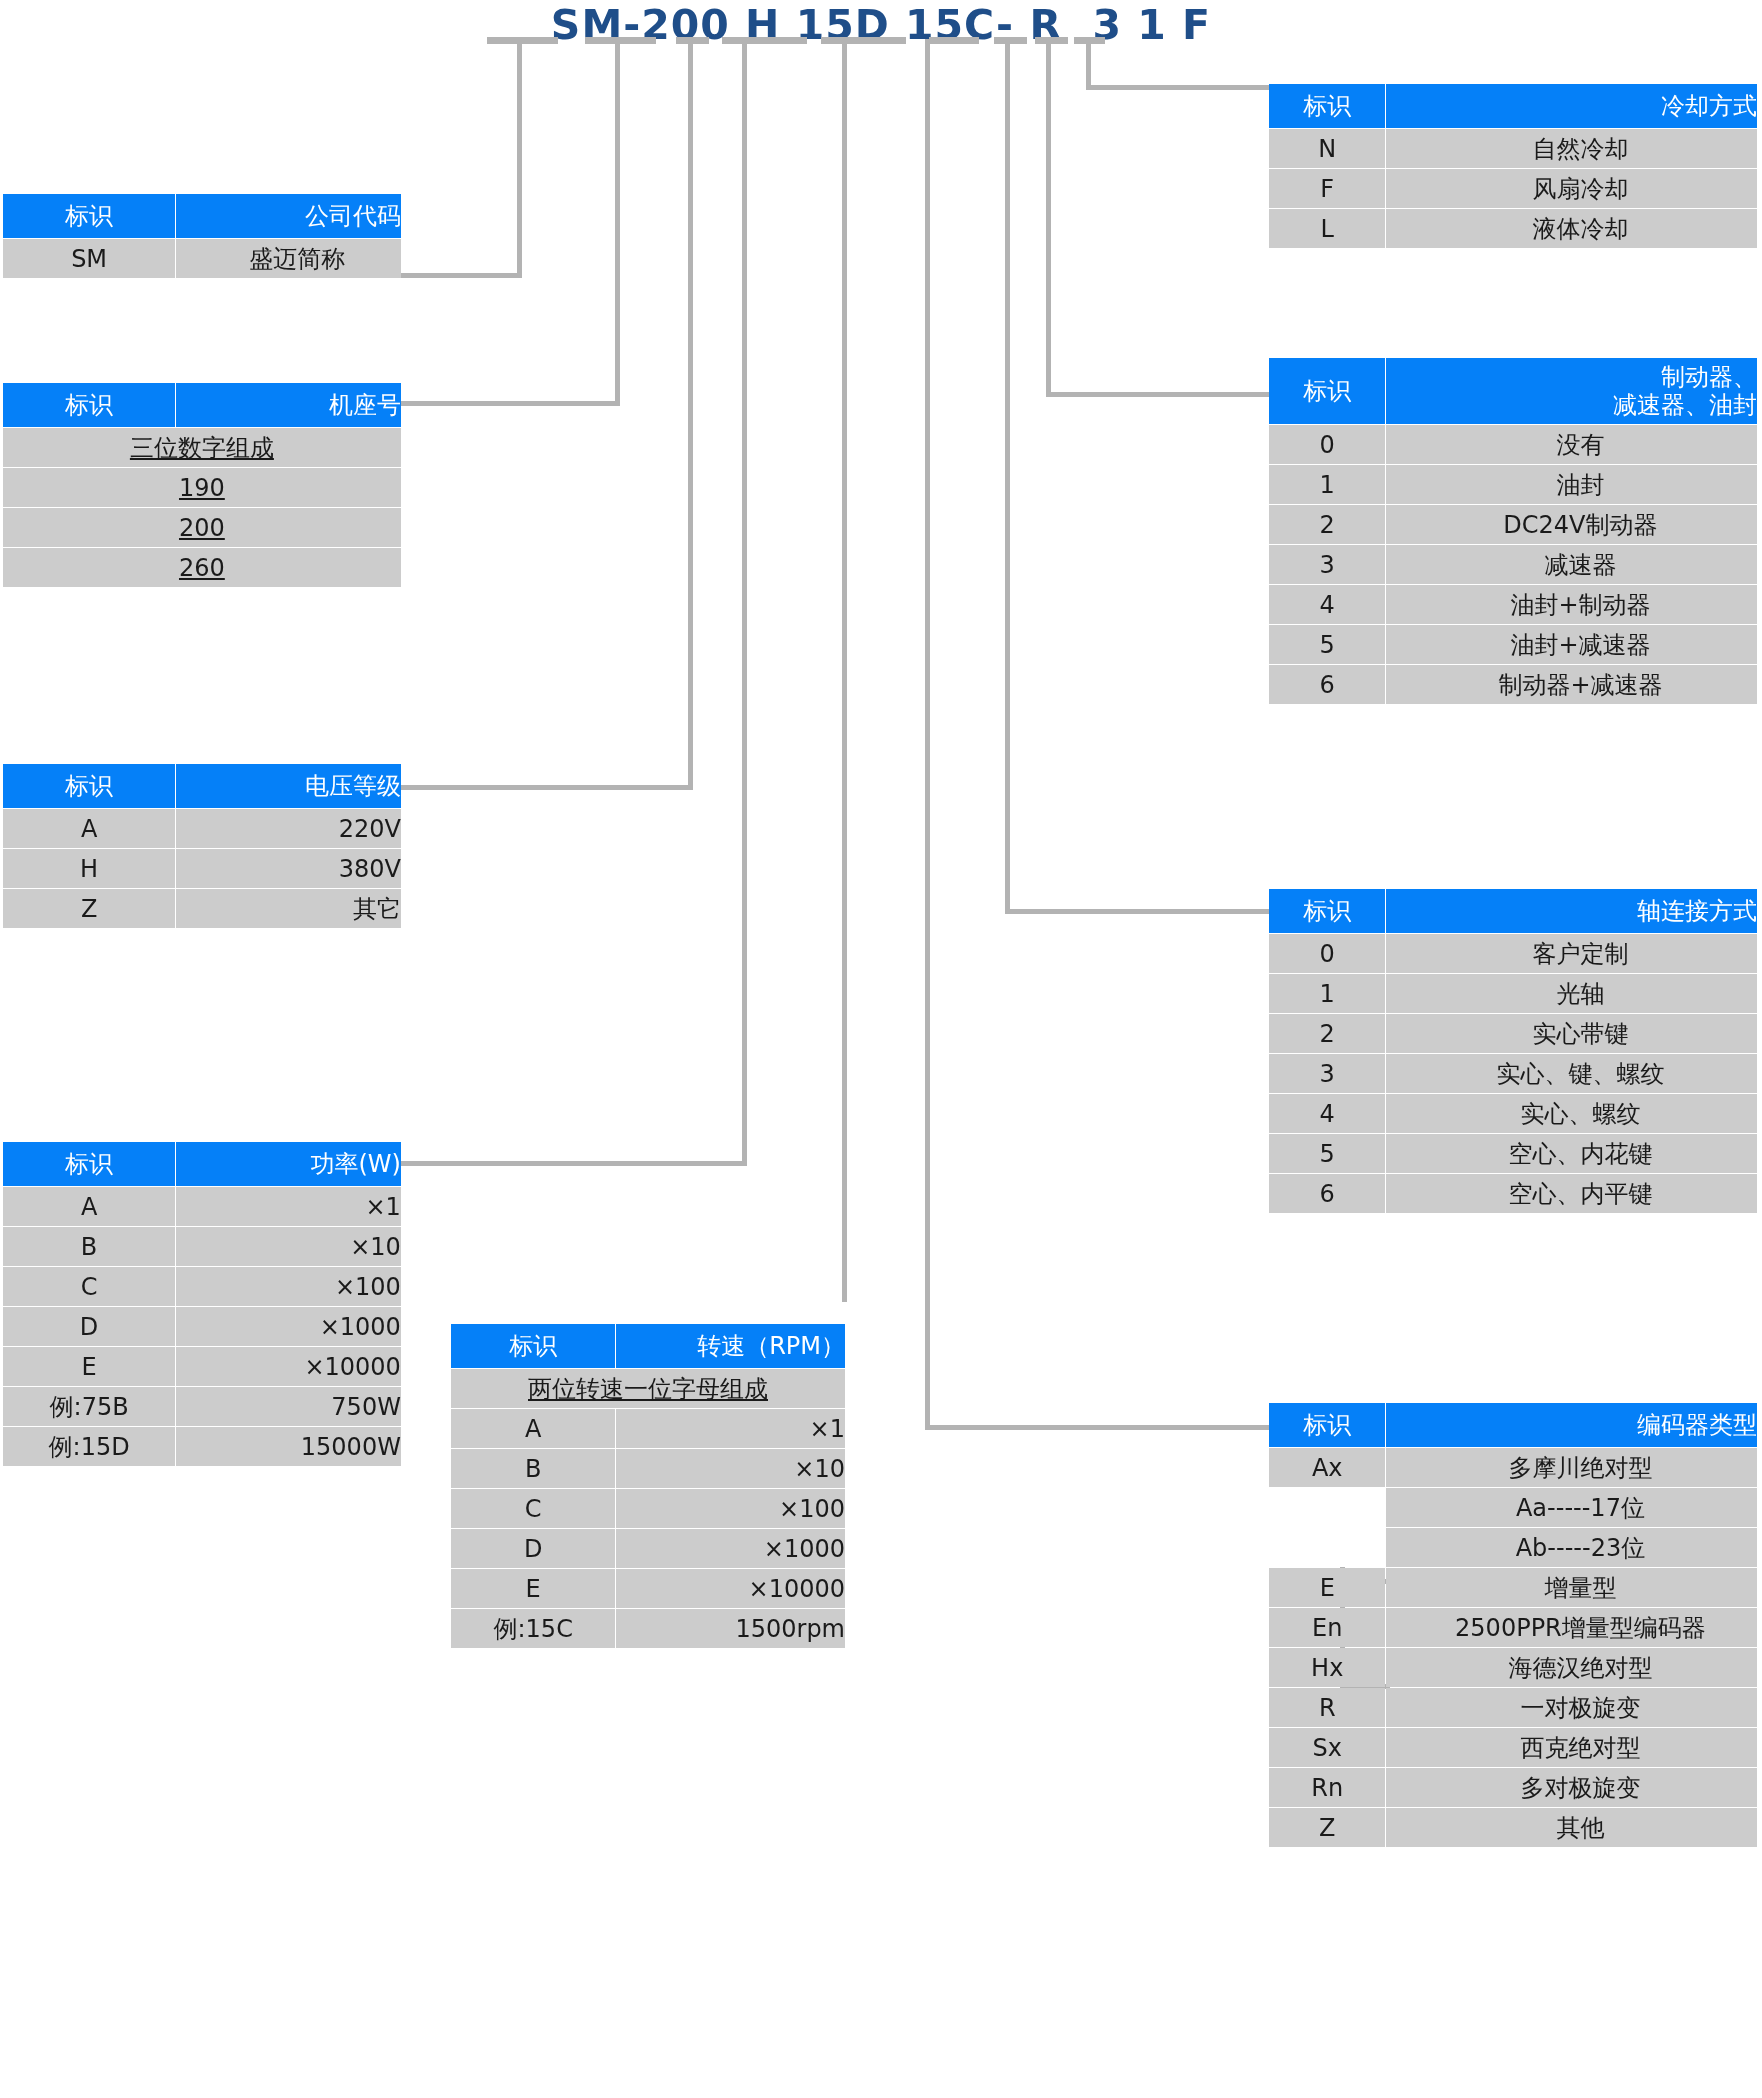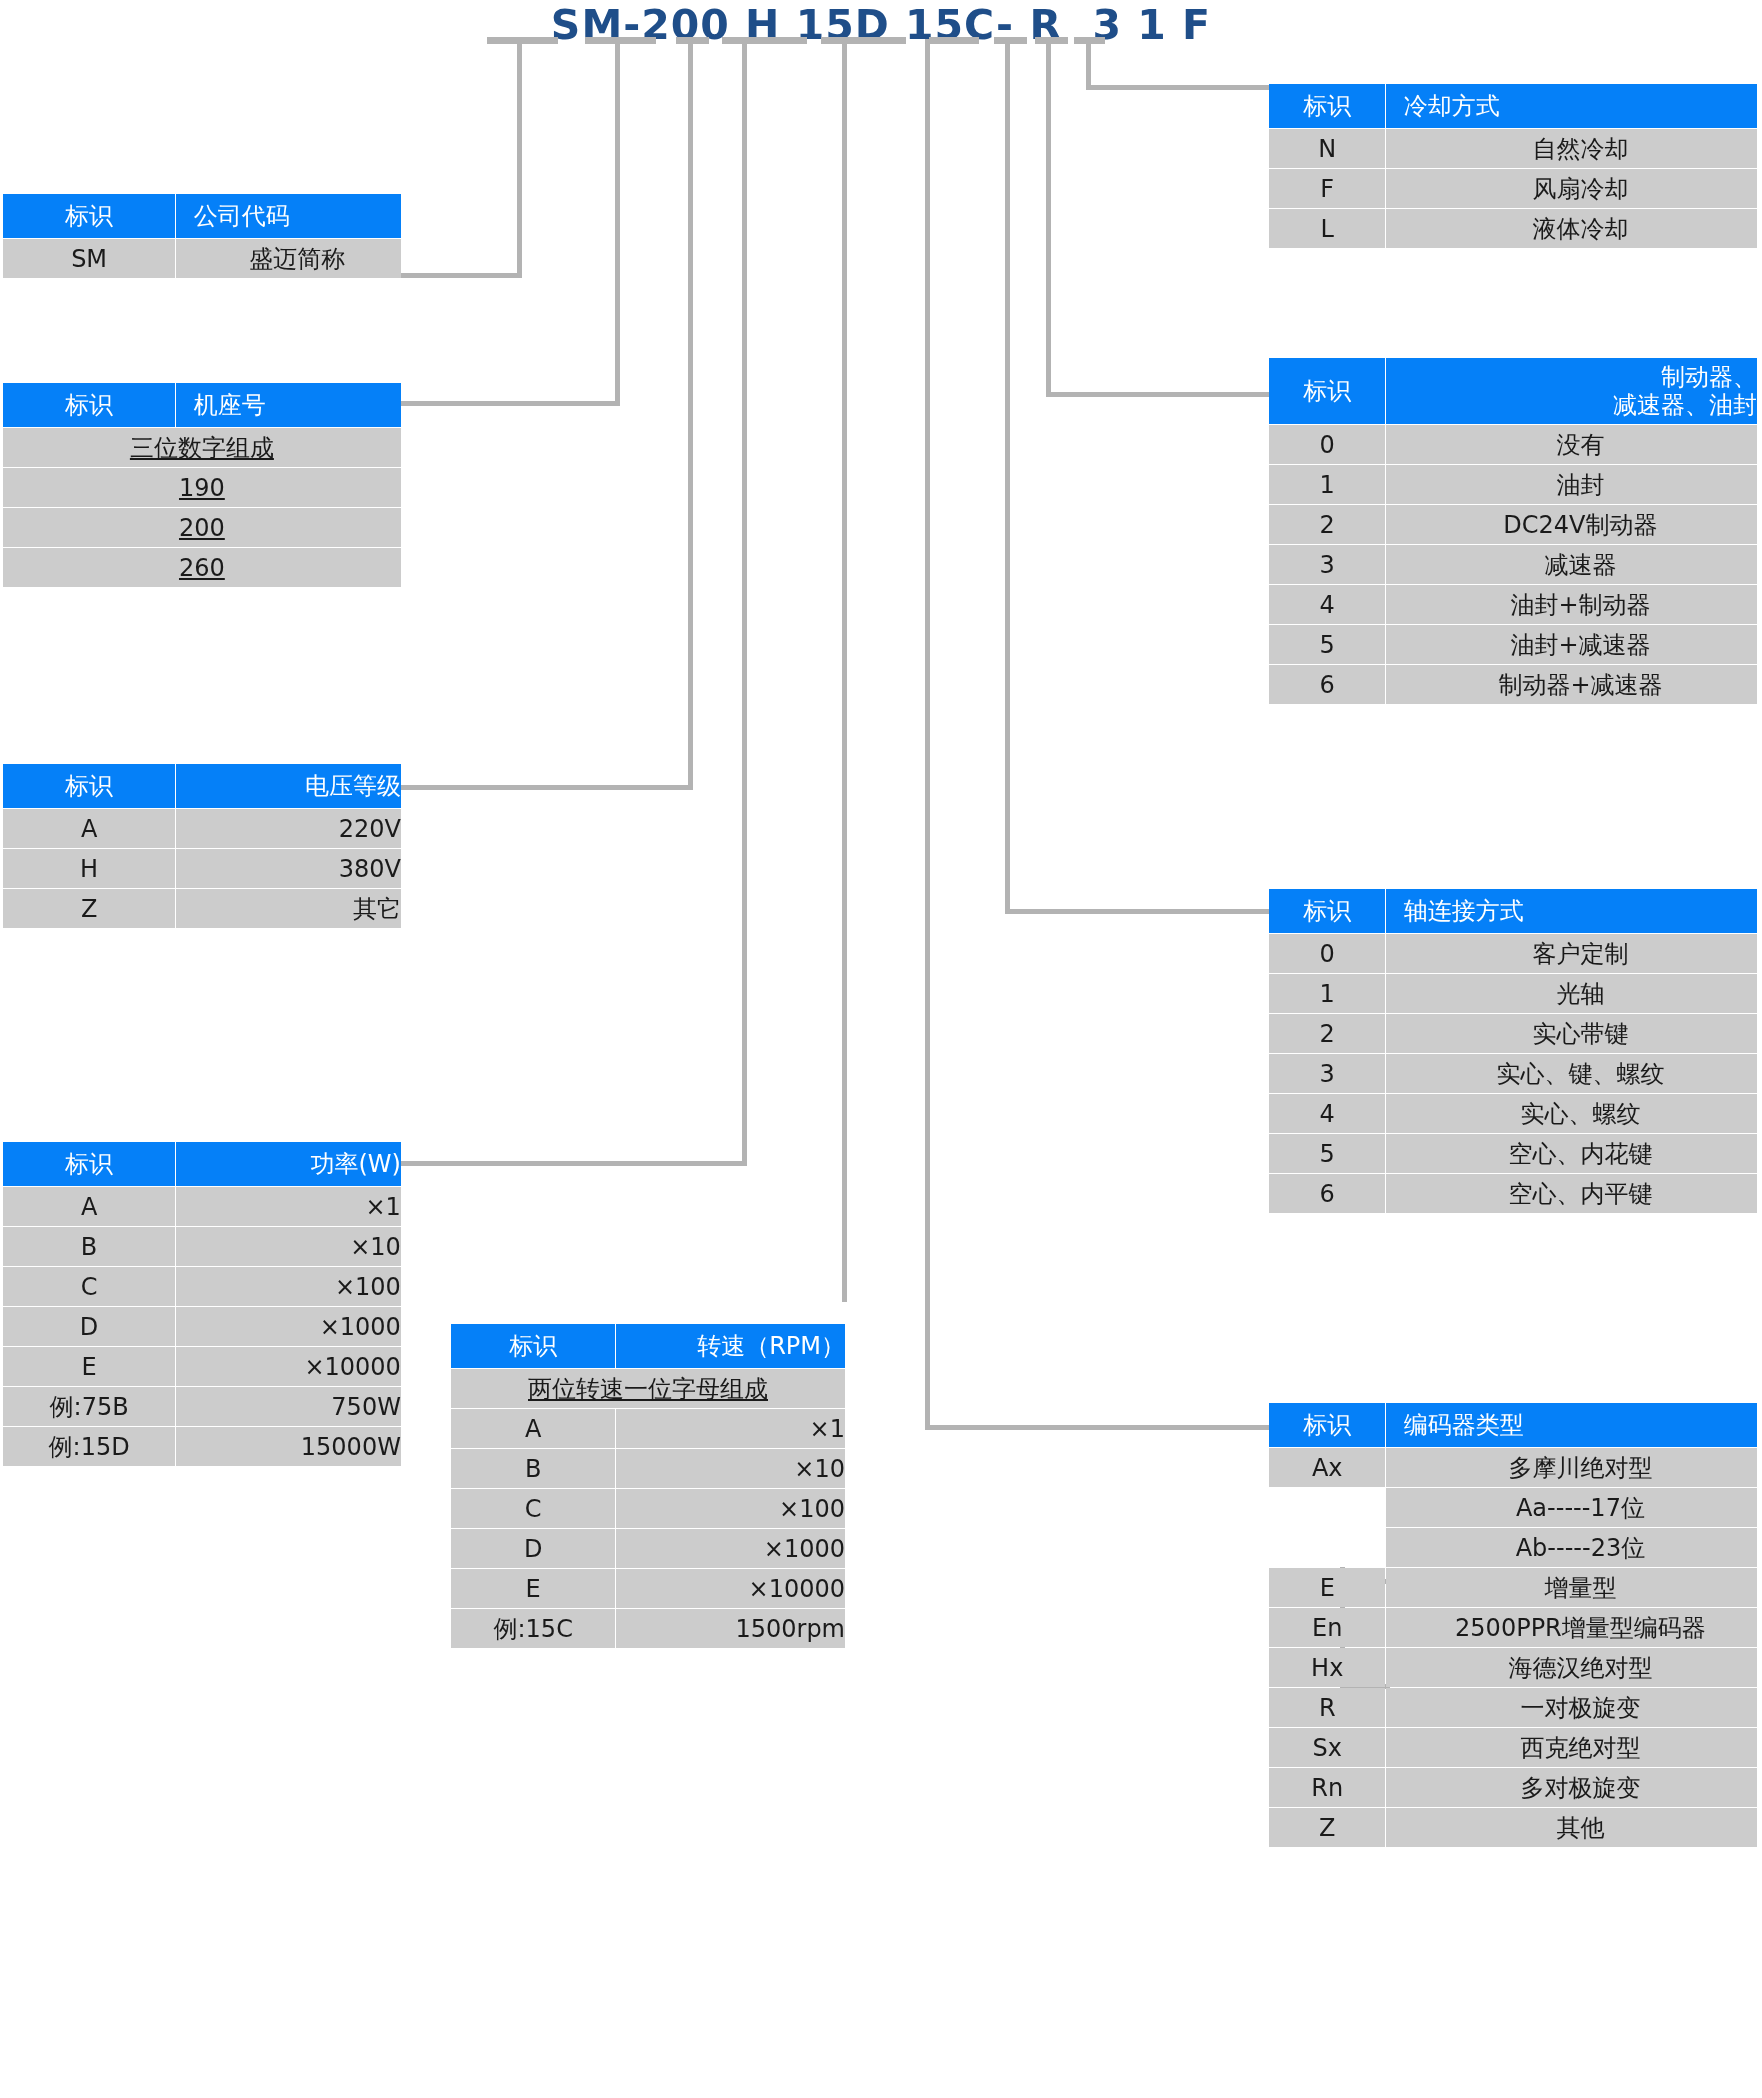--- a/index.html
+++ b/index.html
@@ -59,21 +59,21 @@
   }
   .tbl td {
     background: #cccccc;
     color: #1a1a1a;
     font-size: 24px;
     height: 39px;
   }
   .c-id   { text-align: center; }
   .c-val  { text-align: right; }
   .c-left { text-align: center; padding-left: 17.4px !important; }
-  .th-left { text-align: left; padding-left: 17.4px !important; }
+  .th-left { text-align: right; padding-left: 17.4px !important; }
   .span-note { text-align: center; font-size: 24px; text-decoration: underline; }
   .th2 { line-height: 1.18; padding: 4.8px 0 4.8px 17.4px !important; text-align: right; height: 70px; }
   .empty-cell { background: #ffffff !important; }
 
   
   .ln {
     position: absolute;
     background: #b3b3b3;
   }
   .ln-h { height: 4.8px; }

